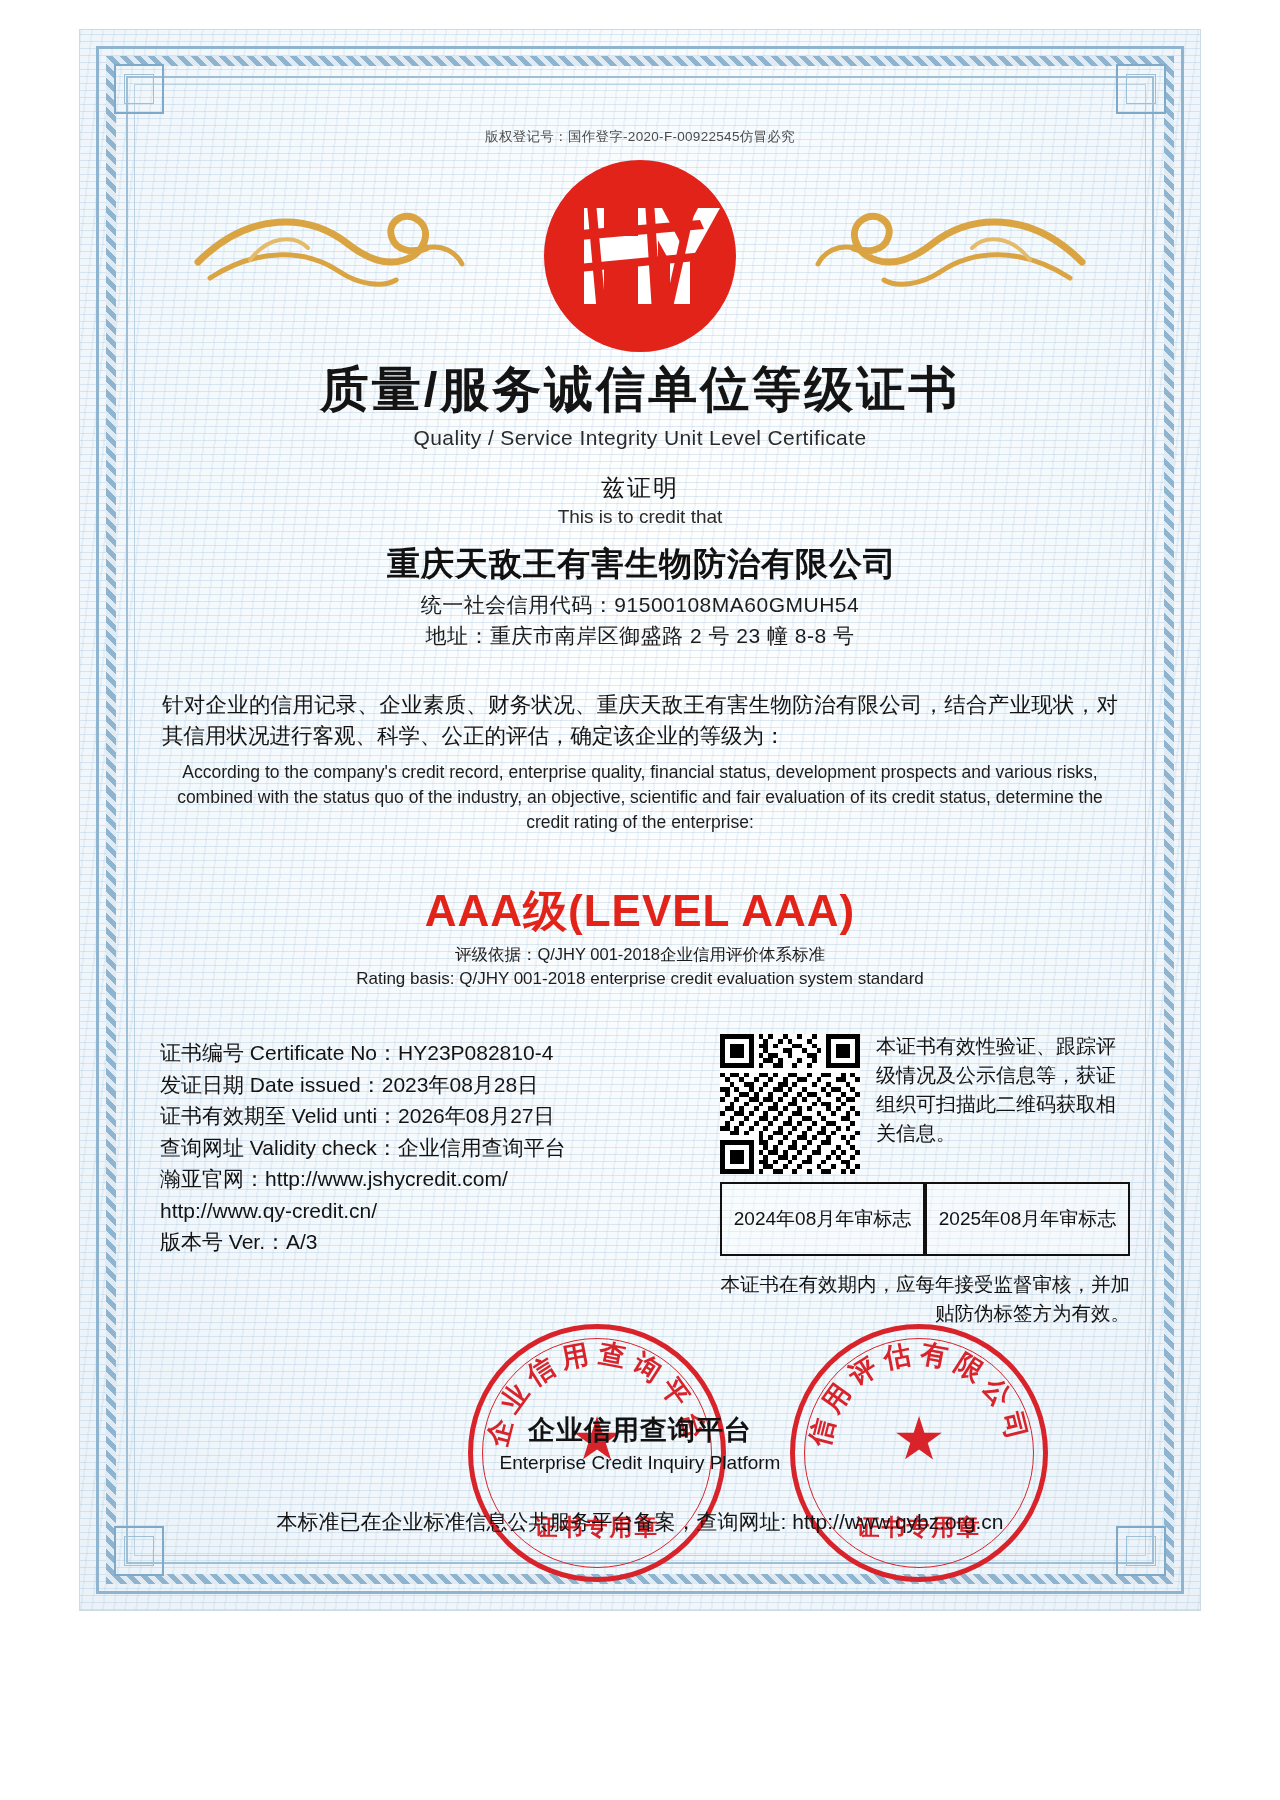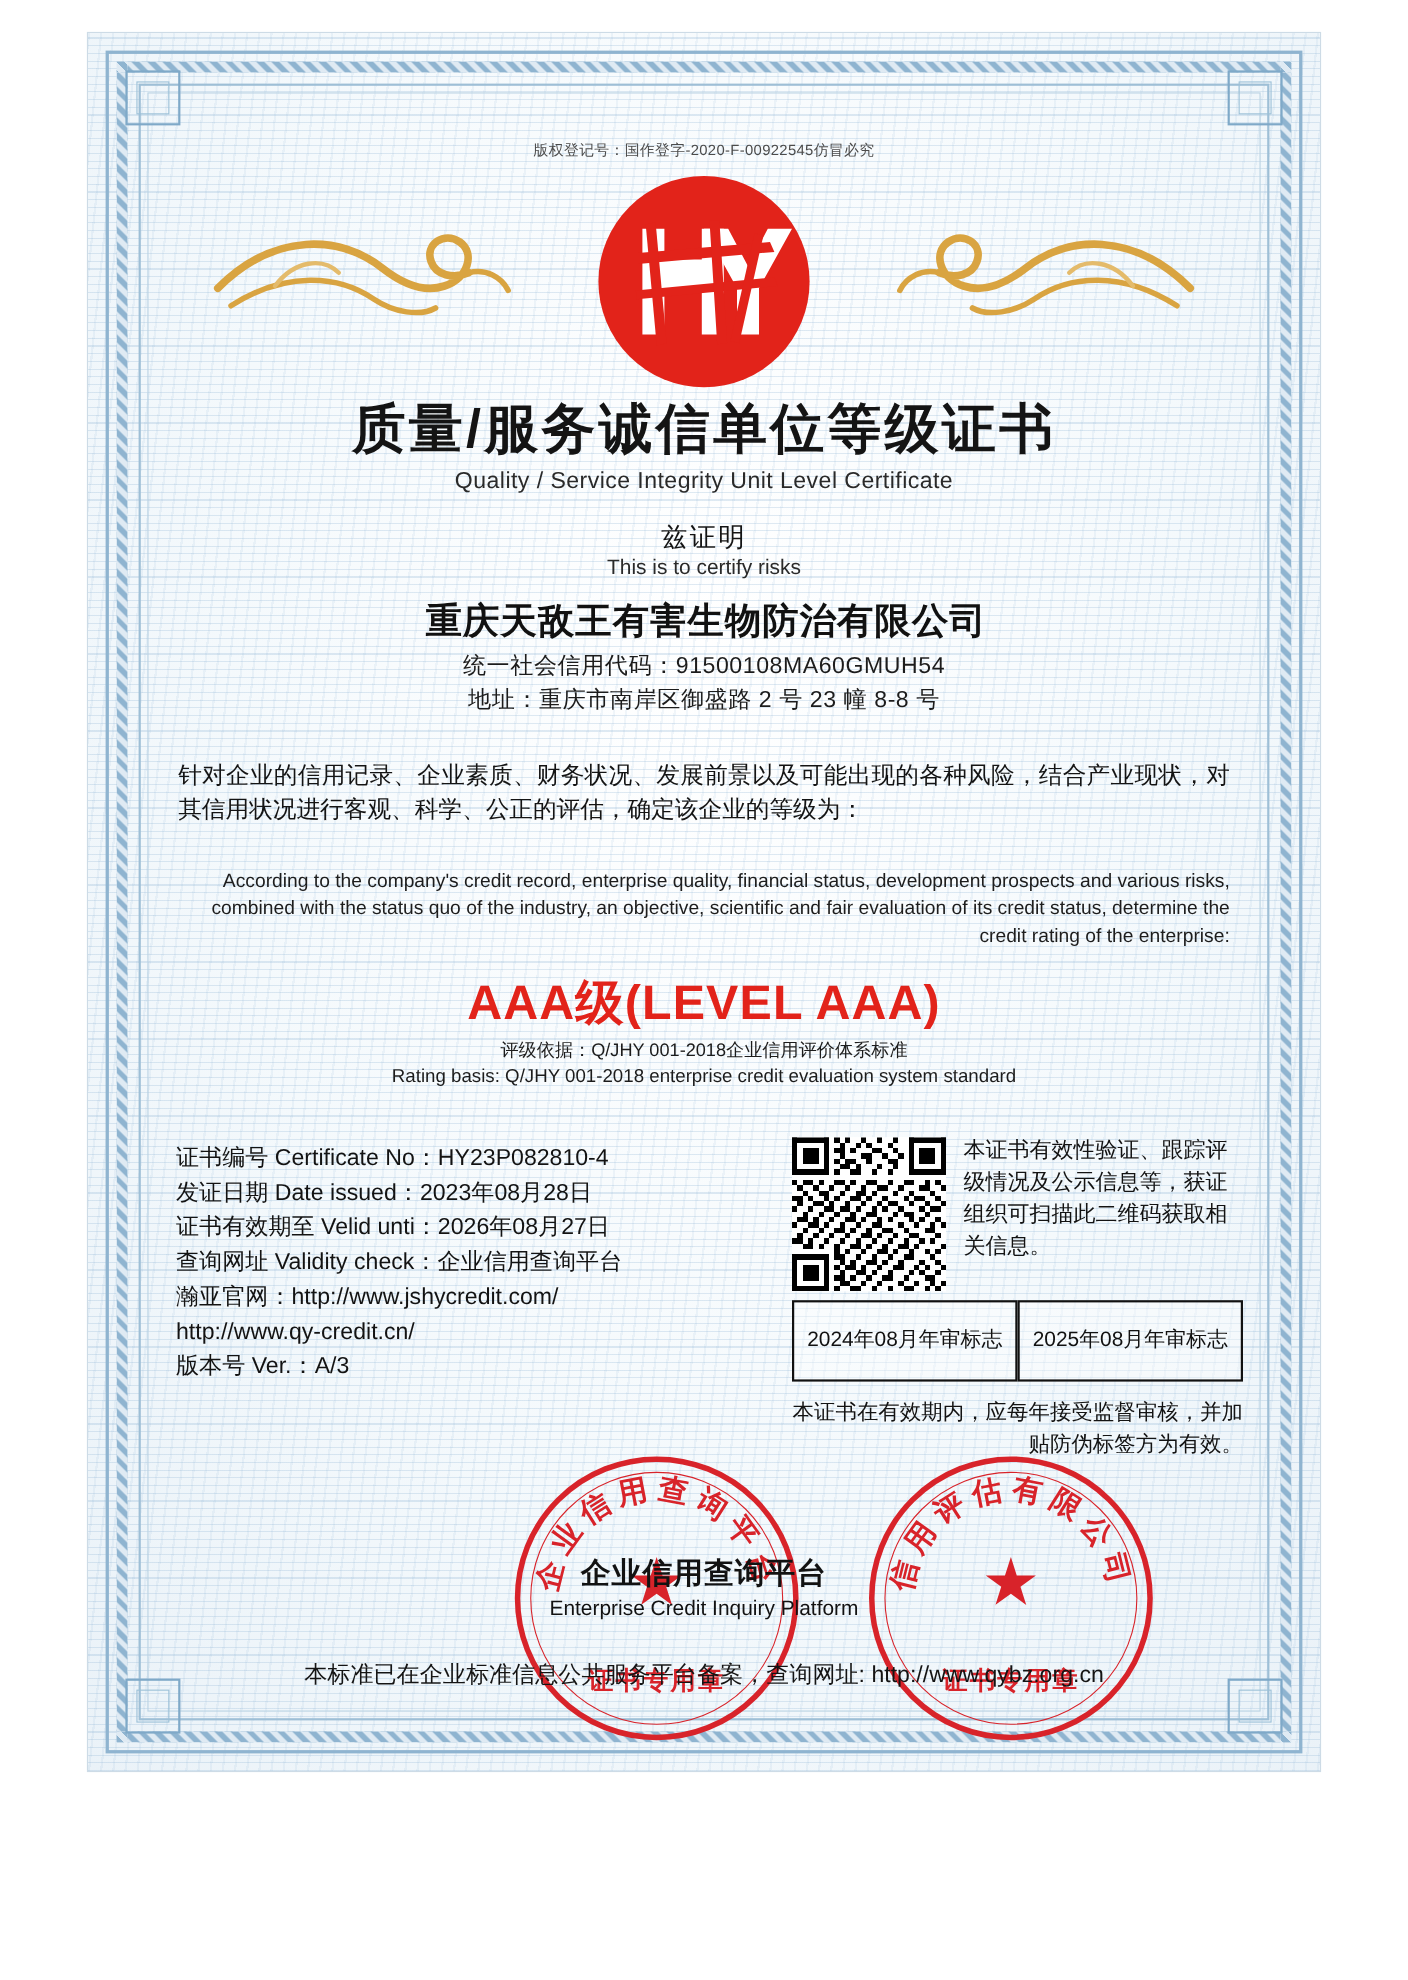--- a/index.html
+++ b/index.html
@@ -216,26 +216,26 @@
     position: absolute;
     top: 598px;
     left: 12px; right: 12px;
     font-size: 21.5px;
     line-height: 1.45;
     color: #141414;
     text-align: justify;
   }
   .body-en {
     position: absolute;
-    top: 696px;
+    top: 668px;
     left: 12px; right: 12px;
     font-size: 17.5px;
     line-height: 1.42;
     color: #1d1d1d;
-    text-align: right;
+    text-align: center;
   }
 
   .level-line {
     position: absolute;
     top: 790px;
     left: 0; right: 0;
     text-align: center;
     font-size: 44px;
     font-weight: bold;
     color: #e2231a;
@@ -439,27 +439,27 @@
             <path d="M150,54 l-22,98 l-8,-2 l22,-98 z"></path>
           </g>
         </svg>
       </div>
     </div>
 
     <div class="title-cn">质量/服务诚信单位等级证书</div>
     <div class="title-en">Quality / Service Integrity Unit Level Certificate</div>
 
     <div class="certify-cn">兹证明</div>
-    <div class="certify-en">This is to certify risks</div>
+    <div class="certify-en">This is to credit that</div>
 
     <div class="company-name">重庆天敌王有害生物防治有限公司</div>
     <div class="credit-code">统一社会信用代码：91500108MA60GMUH54</div>
     <div class="address">地址：重庆市南岸区御盛路 2 号 23 幢 8-8 号</div>
 
-    <div class="body-cn">针对企业的信用记录、企业素质、财务状况、发展前景以及可能出现的各种风险，结合产业现状，对其信用状况进行客观、科学、公正的评估，确定该企业的等级为：</div>
+    <div class="body-cn">针对企业的信用记录、企业素质、财务状况、重庆天敌王有害生物防治有限公司，结合产业现状，对其信用状况进行客观、科学、公正的评估，确定该企业的等级为：</div>
     <div class="body-en">According to the company's credit record, enterprise quality, financial status, development prospects and various risks, combined with the status quo of the industry, an objective, scientific and fair evaluation of its credit status, determine the credit rating of the enterprise:</div>
 
     <div class="level-line">AAA级(LEVEL AAA)</div>
     <div class="rating-basis-cn">评级依据：Q/JHY 001-2018企业信用评价体系标准</div>
     <div class="rating-basis-en">Rating basis: Q/JHY 001-2018 enterprise credit evaluation system standard</div>
 
     <div class="details">
       <div class="row">证书编号 Certificate No：HY23P082810-4</div>
       <div class="row">发证日期 Date issued：2023年08月28日</div>
       <div class="row">证书有效期至 Velid unti：2026年08月27日</div>

